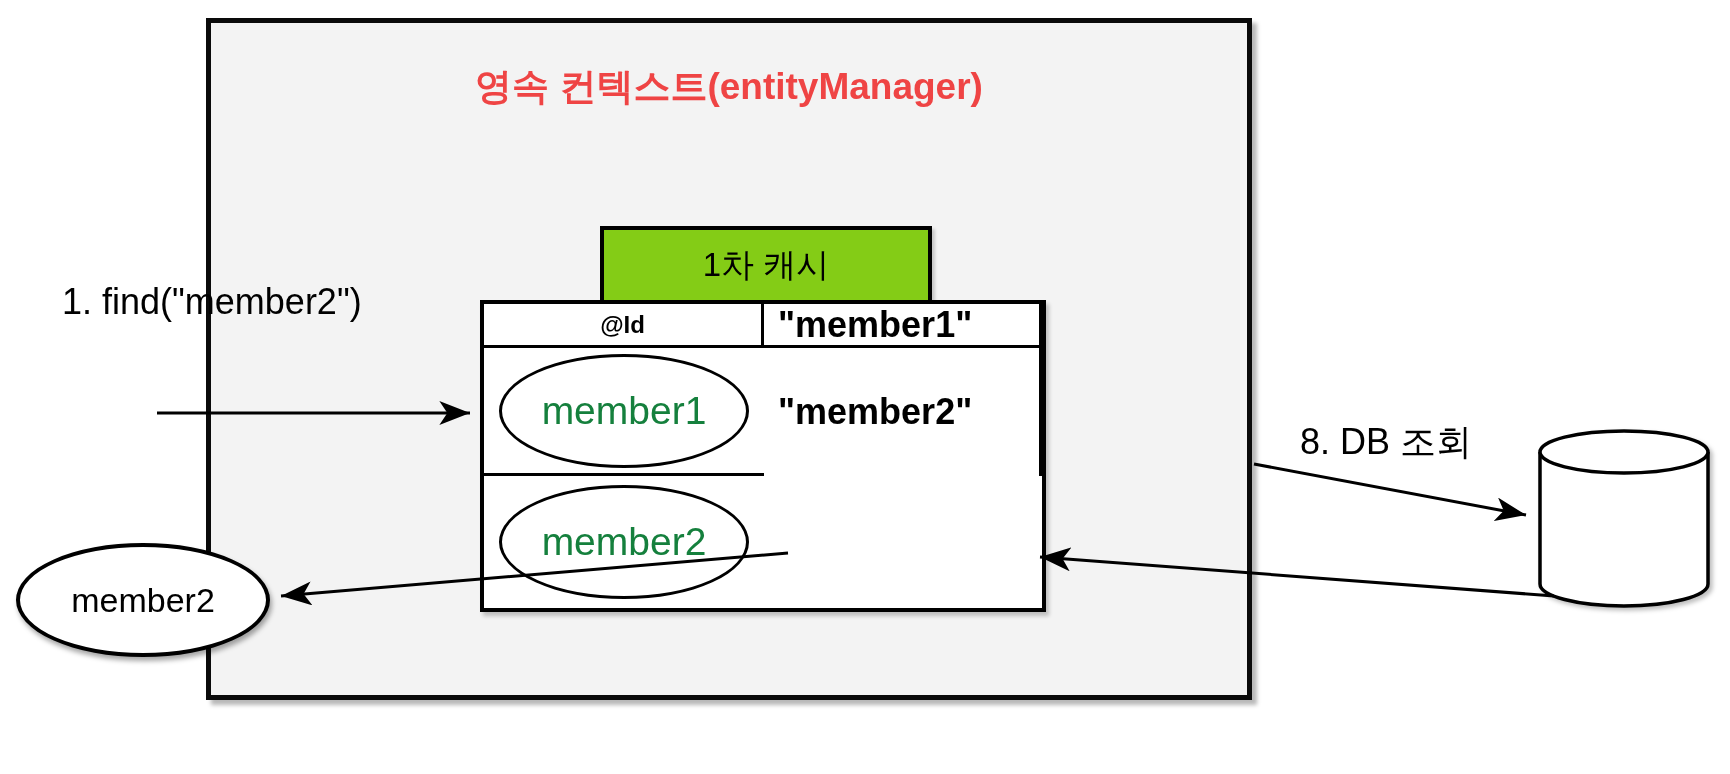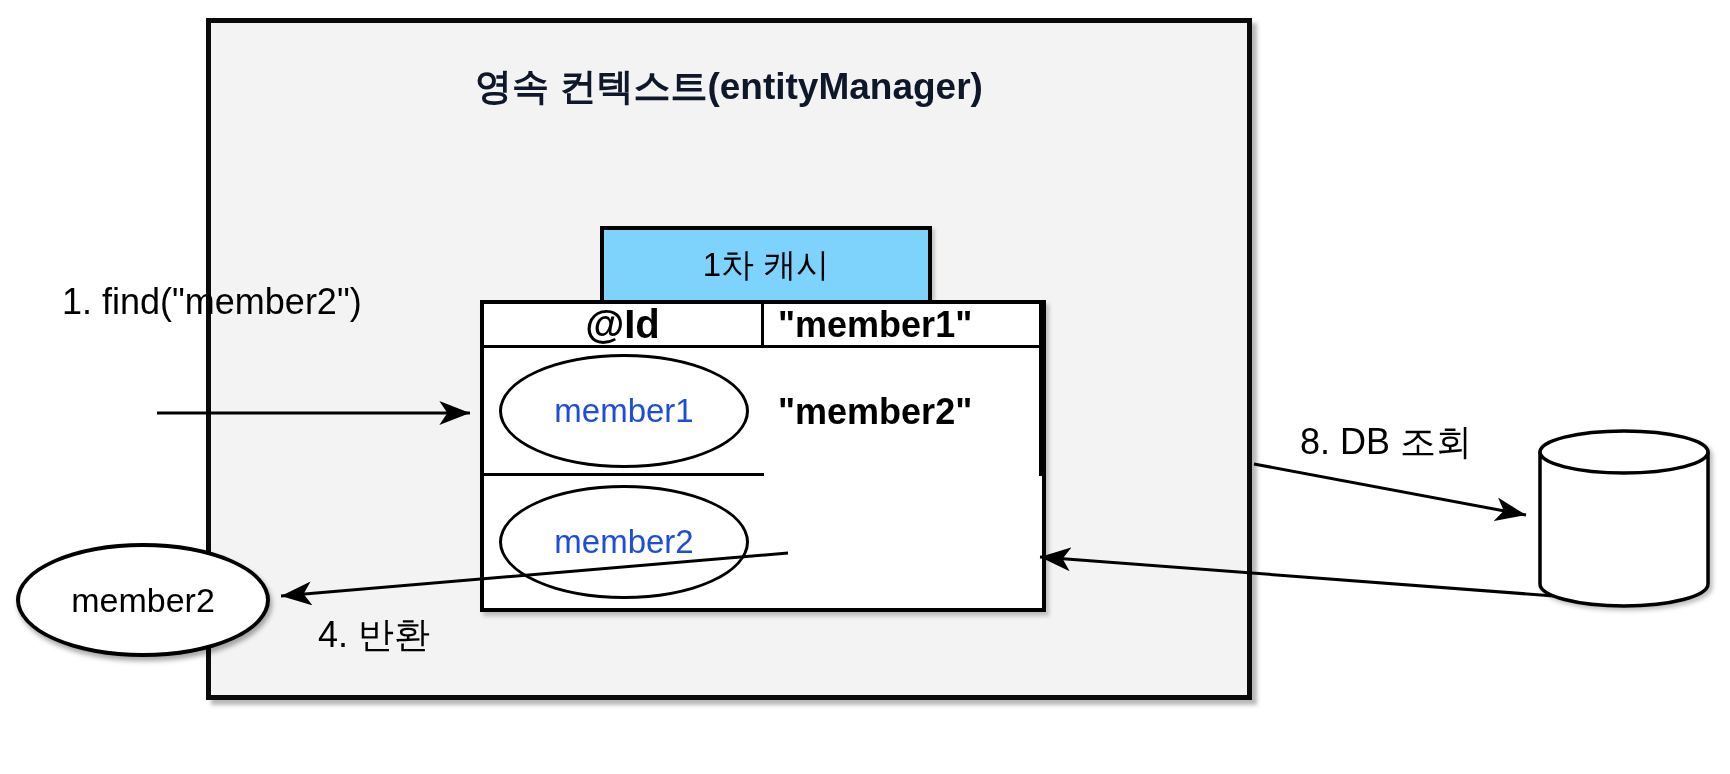--- a/index.html
+++ b/index.html
@@ -4,43 +4,43 @@
 <style>
   html,body{margin:0;padding:0;background:#ffffff;}
   *{box-sizing:border-box;font-family:"Liberation Sans","DejaVu Sans",sans-serif;}
   .stage{position:relative;width:1730px;height:774px;background:#ffffff;overflow:hidden;}
 
   
   .pc-box{position:absolute;left:206px;top:18px;width:1046px;height:682px;
           background:#f3f3f3;border:5px solid #0a0a0a;
           box-shadow:5px 5px 4px rgba(0,0,0,0.28);}
   .pc-title{position:absolute;left:206px;top:62px;width:1046px;text-align:center;
-            font-size:37px;font-weight:bold;color:#0f172a;}
+            font-size:37px;font-weight:bold;color:#ef4444;}
 
   
   .cache-box{position:absolute;left:600px;top:226px;width:332px;height:78px;
-             background:#7dd3fc;border:4px solid #000;z-index:2;
+             background:#84cc16;border:4px solid #000;z-index:2;
              display:flex;align-items:center;justify-content:center;
              font-size:33px;color:#000;box-shadow:3px 3px 3px rgba(0,0,0,0.18);}
 
   
   .tbl{position:absolute;left:480px;top:300px;width:566px;height:312px;
        background:#ffffff;border:4px solid #000;z-index:3;
        display:grid;grid-template-columns:280px 1fr;grid-template-rows:44px 128px 1fr;
        box-shadow:3px 4px 4px rgba(0,0,0,0.22);}
   .cell{display:flex;align-items:center;color:#000;}
   .b-r{border-right:3px solid #000;}
   .b-b{border-bottom:3px solid #000;}
-  .th{justify-content:center;font-size:40px;font-weight:bold;}
+  .th{justify-content:center;font-size:24px;font-weight:bold;}
   .id-cell{font-size:36px;font-weight:bold;padding-left:14px;}
   .ent-cell{justify-content:center;}
 
   .ellipse{width:250px;height:114px;border:3px solid #000;border-radius:50%;
            background:#fff;display:flex;align-items:center;justify-content:center;
-           font-size:33px;color:#1d4ed8;}
+           font-size:39px;color:#15803d;}
 
   
   .result-ellipse{position:absolute;left:16px;top:543px;width:254px;height:114px;
                   border:4px solid #000;border-radius:50%;background:#fff;z-index:5;
                   display:flex;align-items:center;justify-content:center;
                   font-size:34px;color:#000;box-shadow:2px 4px 5px rgba(0,0,0,0.35);}
 
   
   .lbl{position:absolute;color:#000;font-size:36px;white-space:nowrap;z-index:6;}
   .step1a{left:62px;top:281px;}
@@ -83,21 +83,20 @@
       </div>
     </div>
   </div>
 
   <div class="result-ellipse">
     <span>member2</span>
   </div>
 
   <div class="lbl step1a">1. find("member2")</div>
   <div class="lbl step2">8. DB 조회</div>
-  <div class="lbl step4">4. 반환</div>
   <div class="db-label">DB</div>
 
   <svg class="overlay" viewBox="0 0 1730 774" xmlns="http://www.w3.org/2000/svg">
     <defs>
       <marker id="ah" viewBox="0 0 12 9" refX="11.5" refY="4.5" markerWidth="32" markerHeight="24" markerUnits="userSpaceOnUse" orient="auto">
         <path d="M0,0 L11.5,4.5 L0,9 L3,4.5 Z" fill="#000"></path>
       </marker>
       <filter id="softshadow" x="-20%" y="-20%" width="140%" height="140%">
         <feDropShadow dx="3" dy="3" stdDeviation="2" flood-color="#000" flood-opacity="0.25"></feDropShadow>
       </filter>

